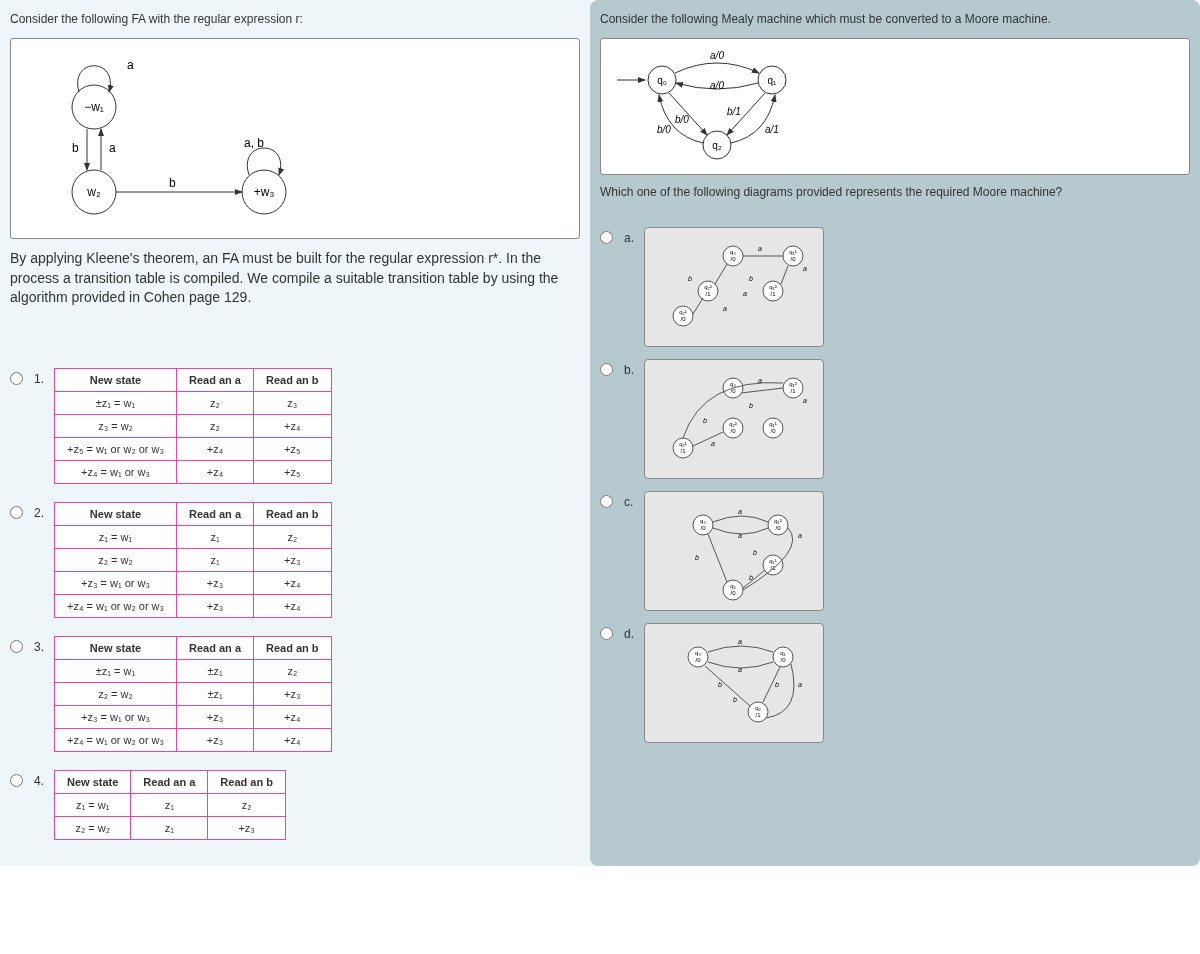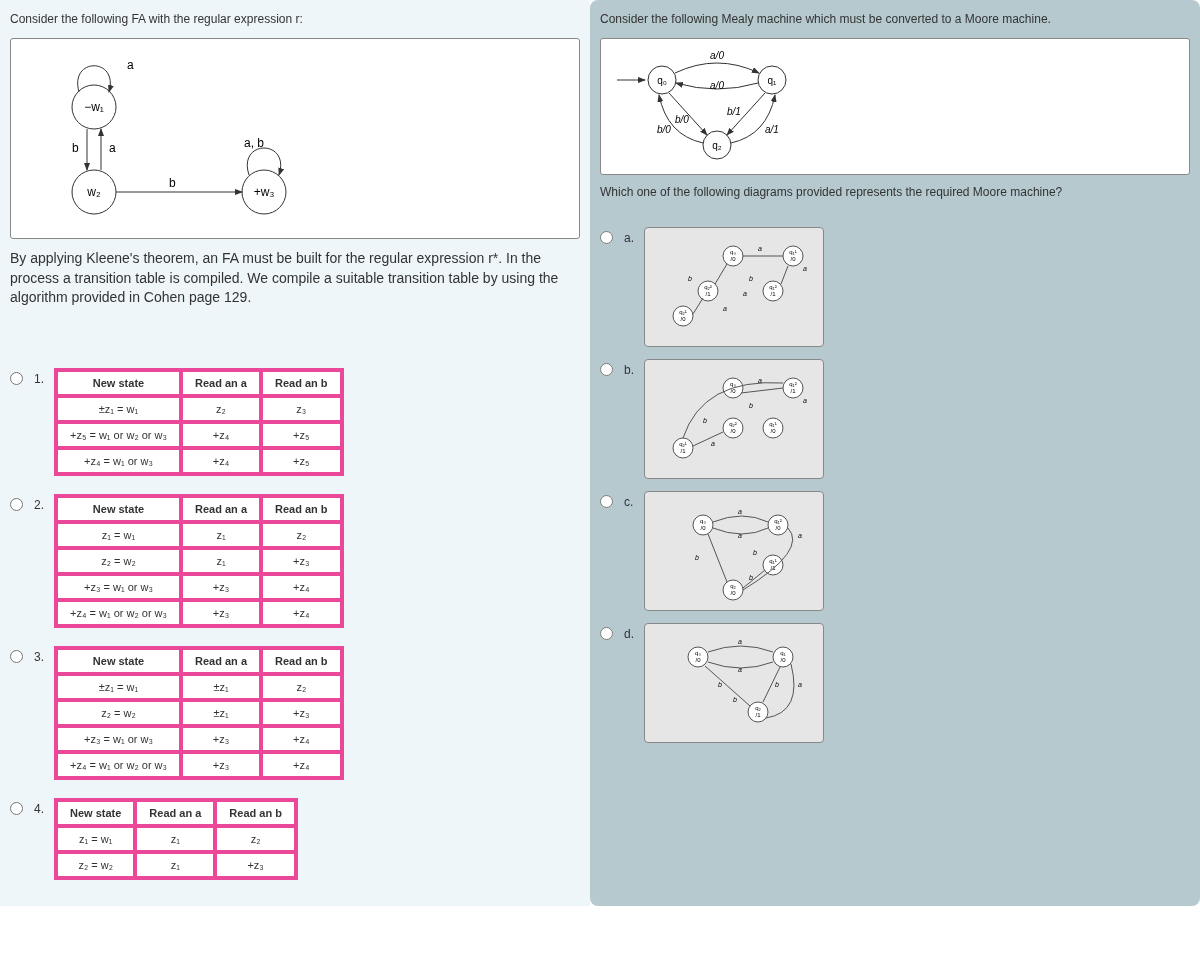--- a/index.html
+++ b/index.html
@@ -27,21 +27,21 @@
 .option-row { display: flex; align-items: flex-start; margin-bottom: 18px; }
 .radio-cell { width: 24px; padding-top: 4px; }
 .radio-cell input { cursor: pointer; }
 .num-cell { width: 20px; padding-top: 4px; font-size: 12px; }
 .tbl-cell { flex: 1; }
 table.ans {
   border-collapse: collapse;
   background: #fff;
 }
 table.ans th, table.ans td {
-  border: 4px solid #ec4899;
+  border: 1px solid #ec4899;
   padding: 5px 12px;
   font-size: 11px;
   text-align: center;
   font-weight: normal;
 }
 table.ans th { font-weight: bold; }
 .col-right .q-title { background: transparent; }
 .mealy-box {
   background: #fff;
   border: 1px solid #888;
@@ -116,20 +116,25 @@
             <tbody>
                 <tr>
                   <th>New state</th>
                   <th>Read an a</th>
                   <th>Read an b</th>
                 </tr>
             <tr>
                   <td>±z₁ = w₁</td>
                   <td>z₂</td>
                   <td>z₃</td>
+                </tr>
+            <tr>
+                  <td>z₃  = w₂</td>
+                  <td>z₂</td>
+                  <td>+z₄</td>
                 </tr>
             <tr>
                   <td>+z₅ = w₁ or w₂ or w₃</td>
                   <td>+z₄</td>
                   <td>+z₅</td>
                 </tr>
             <tr>
                   <td>+z₄ = w₁ or w₃</td>
                   <td>+z₄</td>
                   <td>+z₅</td>

